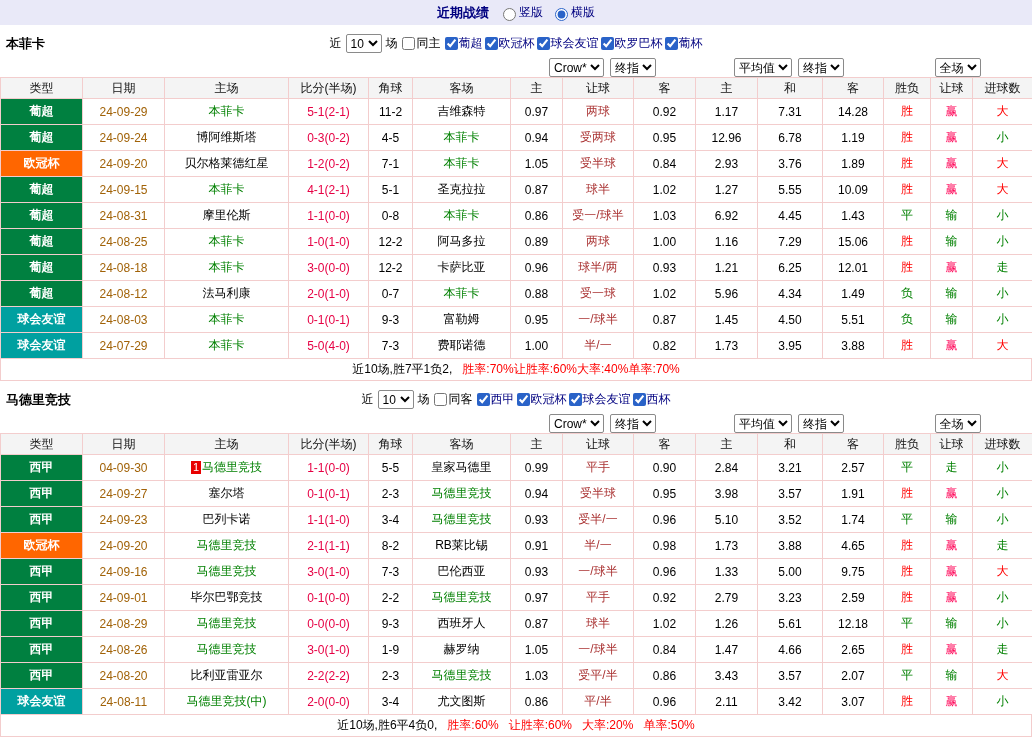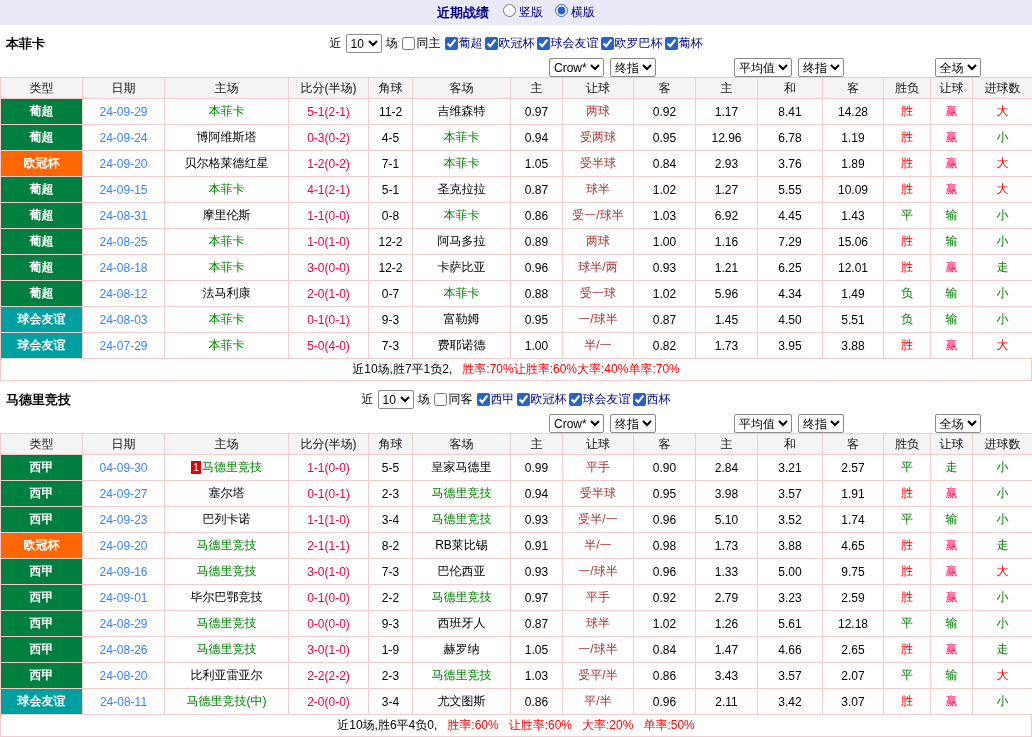--- a/index.html
+++ b/index.html
@@ -2,41 +2,41 @@
 <html style="--focal: #008000; --score: #e60044; --hand: #aa3333; --border: #f3cdcd; --stat: #ff0000;"><head>
 <meta charset="utf-8">
 <style>
   html,body{margin:0;padding:0}
   body{width:1032px;height:737px;overflow:hidden;background:#fff;color:#000;
        font-family:"Liberation Sans","DejaVu Sans",sans-serif;font-size:12px;
        border-bottom:4px solid #8b92a0}
   .topbar{height:25px;background:#e9e9f8;display:flex;align-items:center;justify-content:center;gap:14px}
   .page-title{font-weight:bold;font-size:13px;color:#000080}
   .radios{display:flex;align-items:center;gap:12px;color:#000080}
-  .radios label{display:inline-flex;align-items:flex-start;gap:3px;cursor:pointer}
+  .radios label{display:inline-flex;align-items:flex-end;gap:3px;cursor:pointer}
   input[type=radio],input[type=checkbox]{margin:0;width:13px;height:13px;accent-color:#2a63c8}
   .section{padding-top:8px}
   .band1{position:relative;height:21px;display:flex;align-items:center;justify-content:center}
   .team-name{position:absolute;left:6px;top:2px;font-weight:bold;font-size:13px}
   .filters{display:flex;align-items:center;gap:4px}
   .f-same{display:inline-flex;align-items:center;gap:2px}
   .lg-item{display:inline-flex;align-items:center;gap:1px;color:#000080}
   select{font-family:inherit;font-size:12px;height:19px;background:#fff;border:1px solid #8a8a8a;border-radius:2px}
   .band2{display:flex;align-items:flex-end;height:23px}
   .grp{display:flex;align-items:center;justify-content:center;gap:6px}
   .grp1{margin-left:510px;width:185px}
   .grp2{width:188px}
   .grp3{width:149px}
   table.res-table{width:1032px;border-collapse:collapse;table-layout:fixed}
   .res-table th,.res-table td{border:1px solid var(--border,#f3cdcd);text-align:center;padding:0 1px;
        overflow:hidden;white-space:nowrap}
   .res-table thead th{height:20px;background:#f4f4f4;font-weight:normal;color:#111}
   .res-table td{height:25px}
   td.type{color:#fff;font-weight:bold}
-  td.date{color:#3b82f6}
+  td.date{color:#a16207}
   td.team span.focal{color:var(--focal,#008000)}
   td.score{color:var(--score,#e60044)}
   td.hand{color:var(--hand,#aa3333)}
   .rank-badge{display:inline-block;background:#e80000;color:#fff;font-size:11px;line-height:13px;
        padding:0 2px;margin-right:1px}
   .summary{height:21px;display:flex;align-items:center;justify-content:center;gap:10px;
        border:1px solid var(--border,#f3cdcd);border-top:none}
   .summary .stat{color:var(--stat,#f00)}
 </style>
 </head>
@@ -147,21 +147,21 @@
             <td class="type" style="background: rgb(0, 128, 64);">葡超</td>
             <td class="date">24-09-29</td>
             <td class="team"><span class="focal">本菲卡</span></td>
             <td class="score">5-1(2-1)</td>
             <td class="corner">11-2</td>
             <td class="team"><span>吉维森特</span></td>
             <td class="odd">0.97</td>
             <td class="hand">两球</td>
             <td class="odd">0.92</td>
             <td class="avg">1.17</td>
-            <td class="avg">8.41</td>
+            <td class="avg">7.31</td>
             <td class="avg">14.28</td>
             <td class="res" style="color: rgb(255, 0, 0);">胜</td>
             <td class="res" style="color: rgb(255, 0, 85);">赢</td>
             <td class="res" style="color: rgb(255, 0, 0);">大</td>
           </tr>
           <tr>
             <td class="type" style="background: rgb(0, 128, 64);">葡超</td>
             <td class="date">24-09-24</td>
             <td class="team"><span>博阿维斯塔</span></td>
             <td class="score">0-3(0-2)</td>

